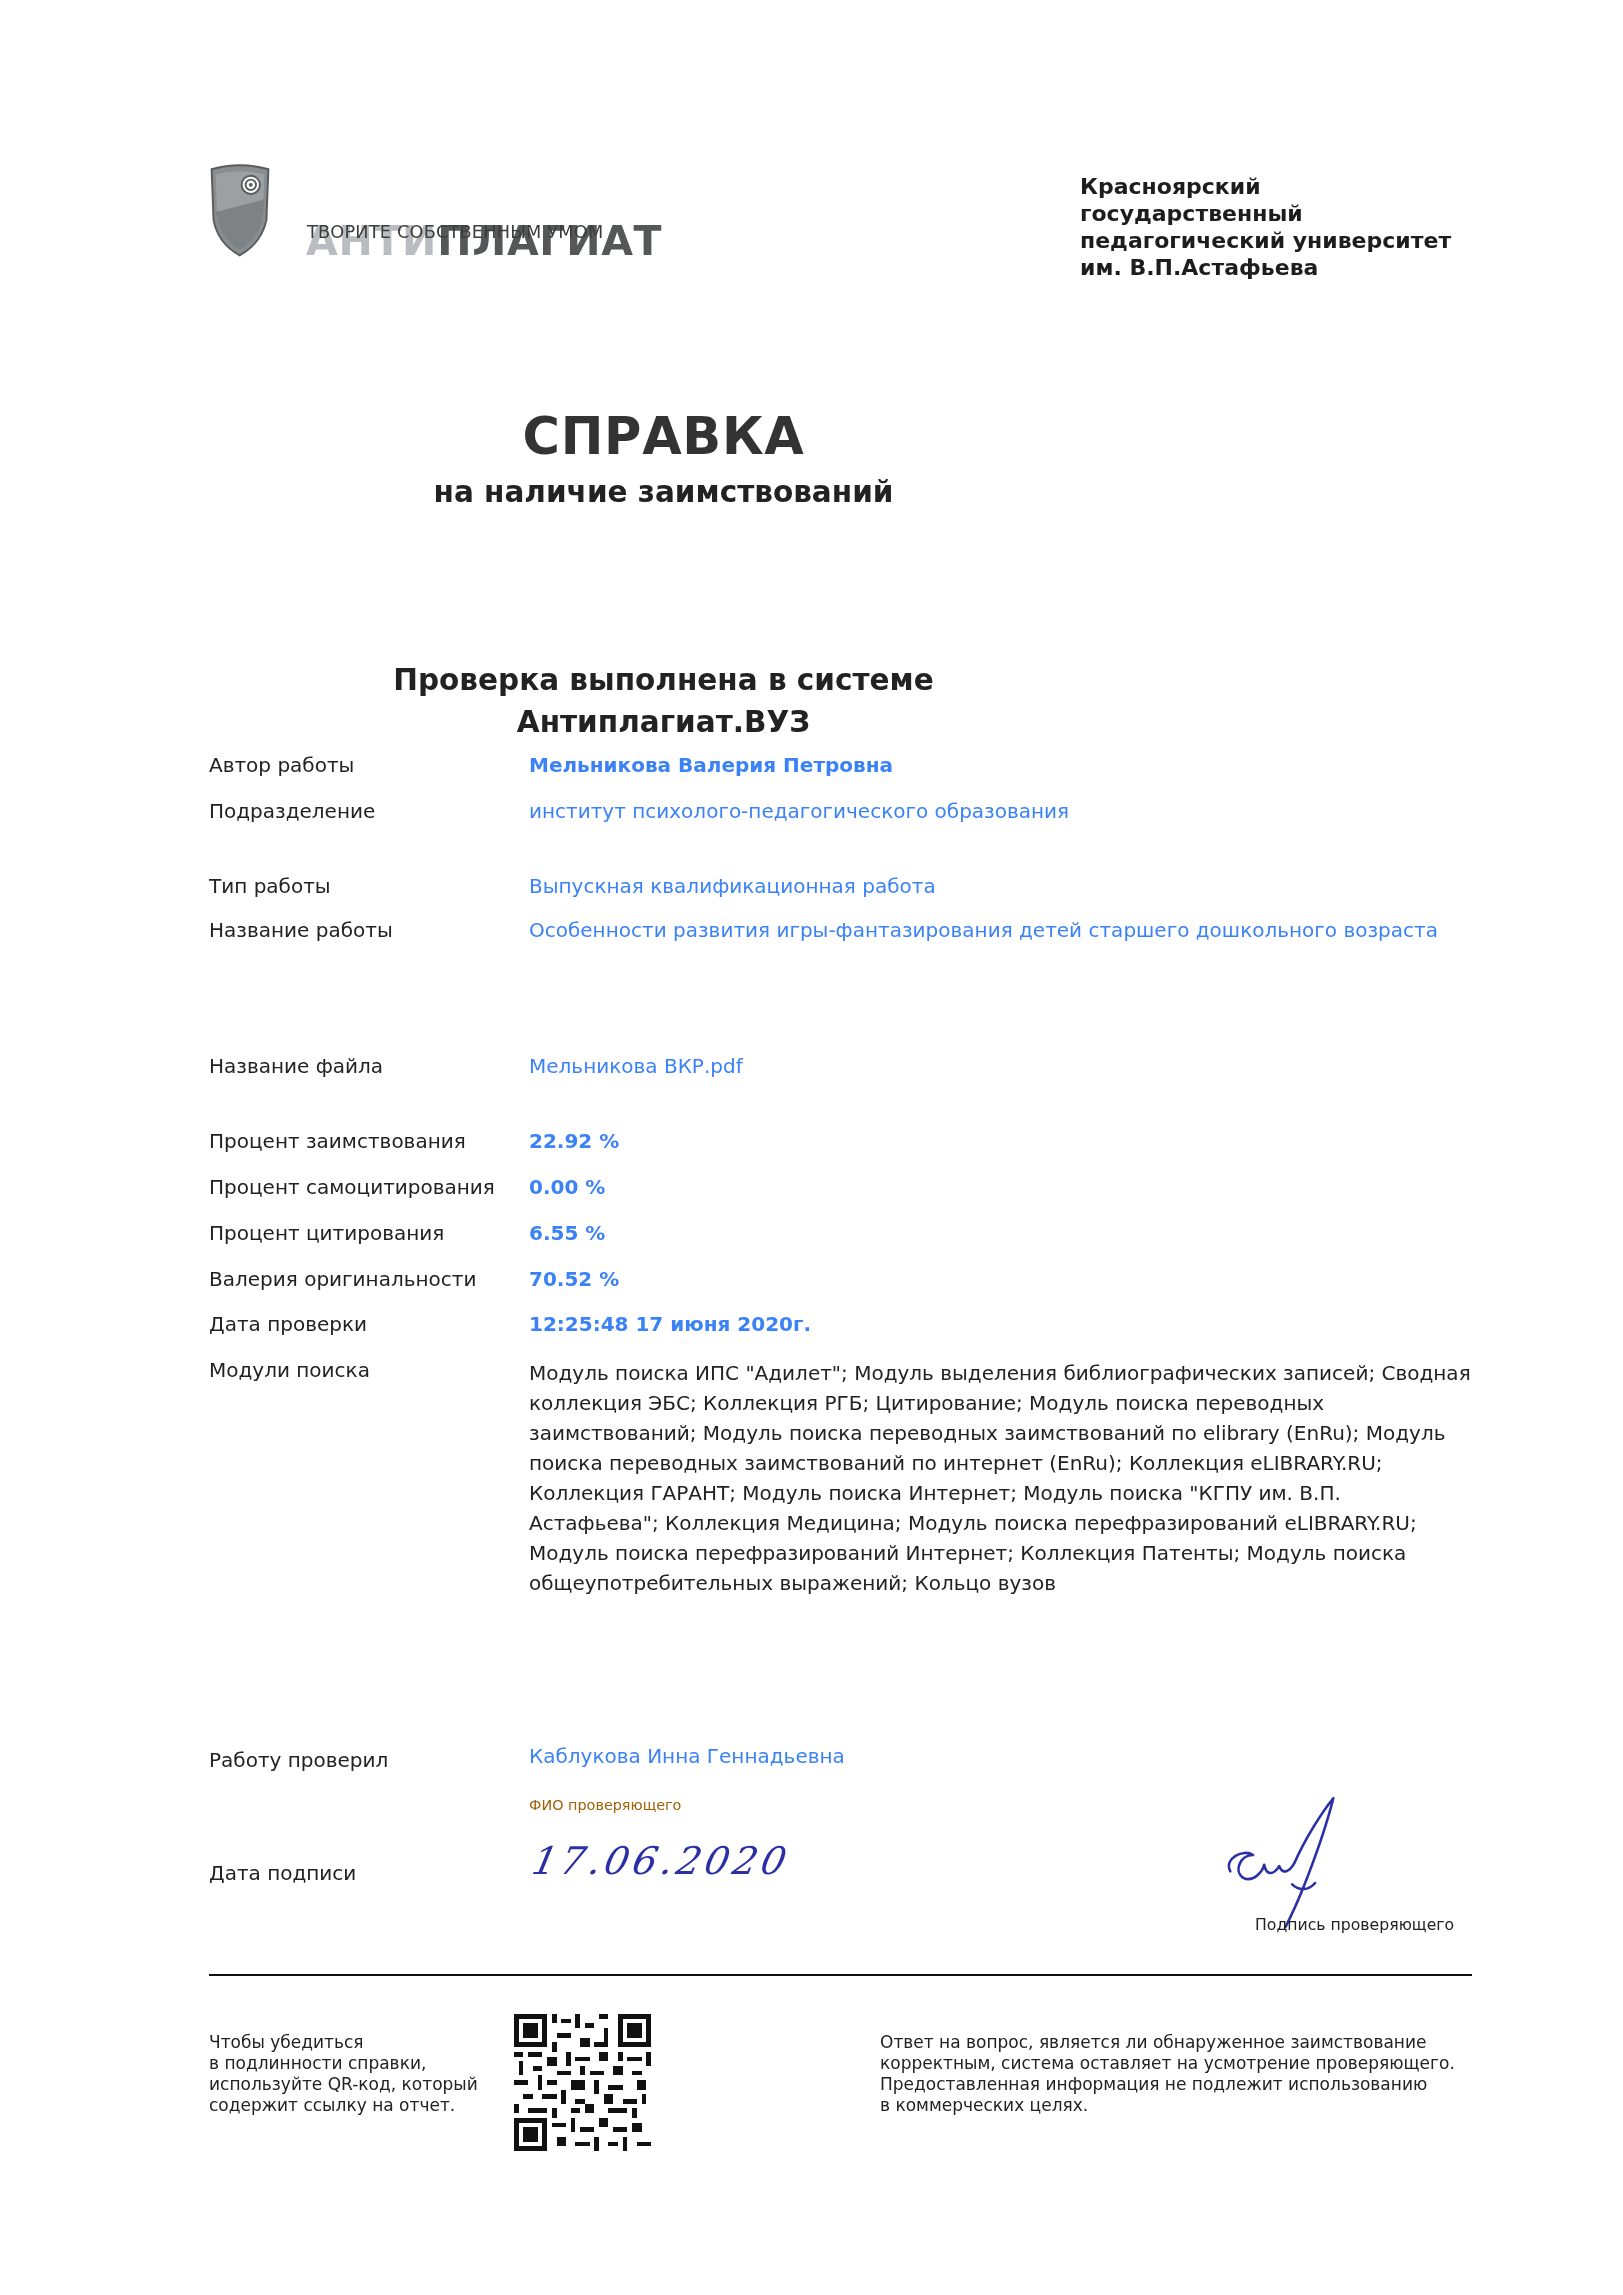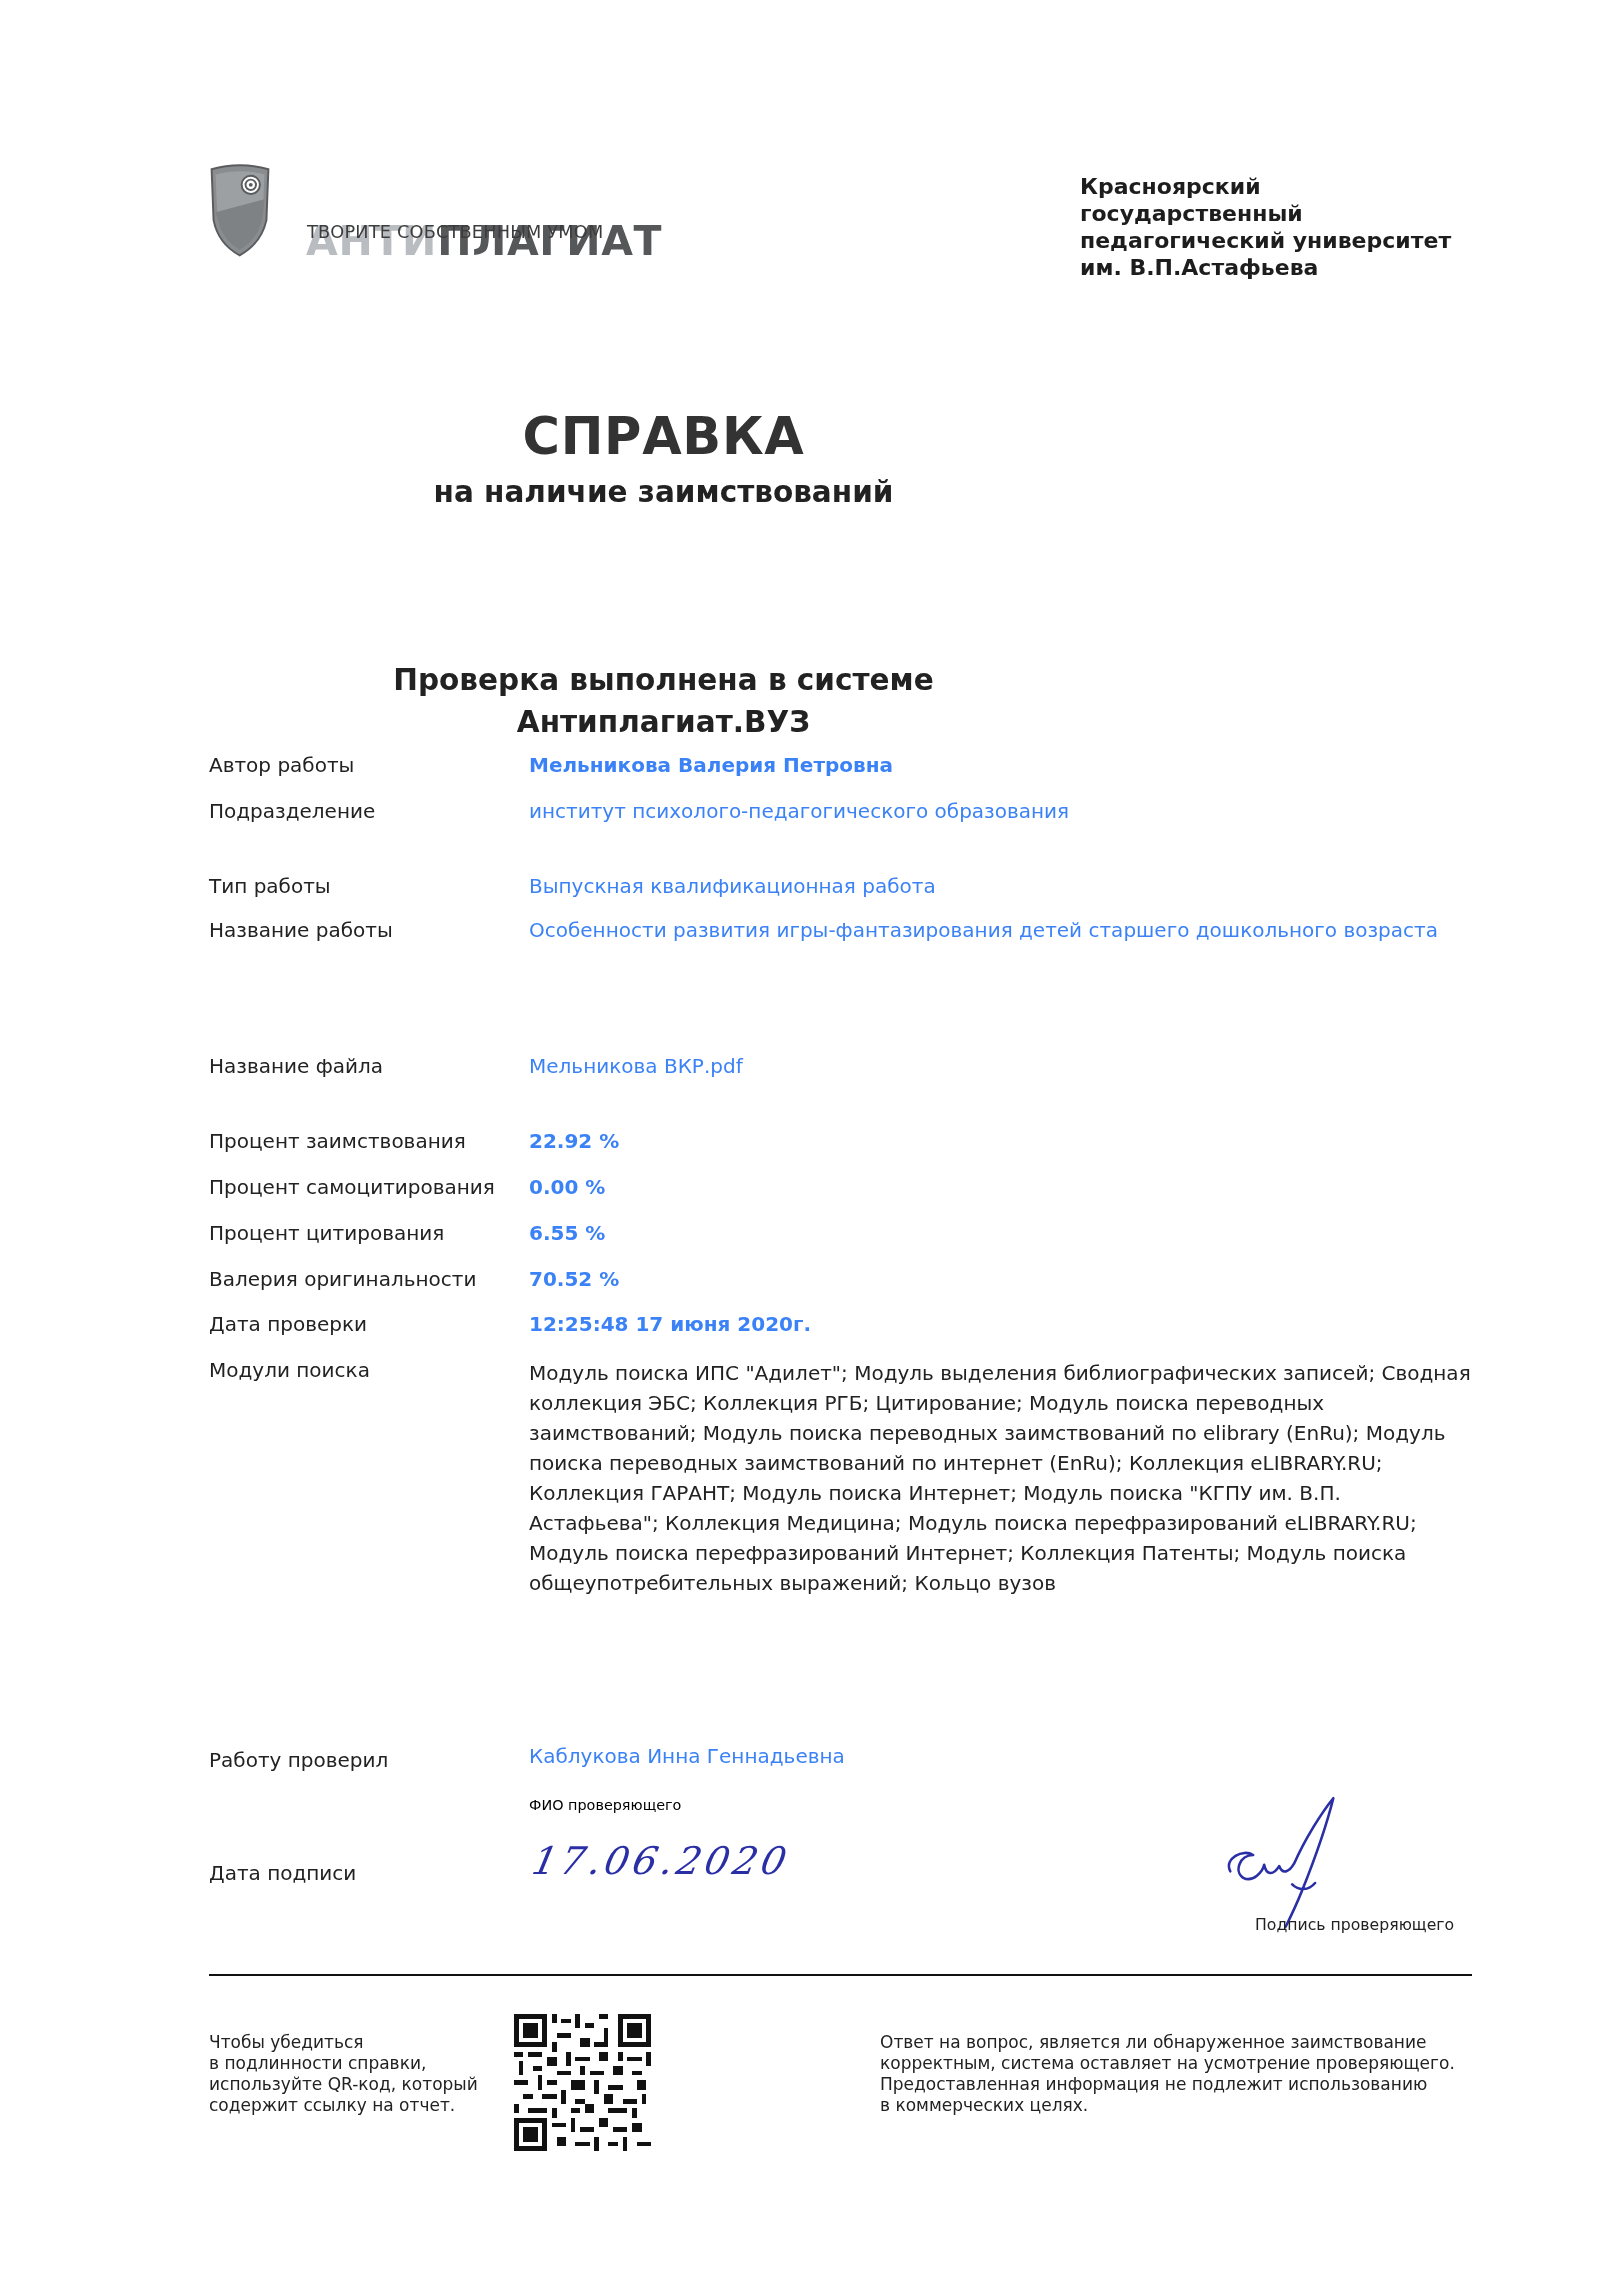--- a/index.html
+++ b/index.html
@@ -23,21 +23,21 @@
   .title-main { top: 407px; font-size: 51px; font-weight: bold; color: #333; letter-spacing: 0.7px; }
   .title-sub { top: 473px; font-size: 29.5px; font-weight: bold; line-height: 39px; color: #222; }
   .title-sys { top: 612px; font-size: 29.5px; font-weight: bold; line-height: 42px; color: #222; margin-top: 47px; }
 
   
   .label { left: 209px; font-size: 20px; color: #222; white-space: nowrap; }
   .value { left: 529px; font-size: 20px; color: #3b82f6; white-space: nowrap; text-align: right; }
   .value.bold { font-weight: bold; }
   .modules { left: 529px; top: 1358px; width: 943px; font-size: 20px; line-height: 30px; color: #222; }
 
-  .small-caption { left: 529px; top: 1797px; font-size: 14.4px; color: #000000; }
+  .small-caption { left: 529px; top: 1797px; font-size: 14.4px; color: #a16207; }
   .sign-caption { left: 1255px; top: 1915px; font-size: 15.7px; color: #222; }
 
   .handdate { left: 533px; top: 1839px; font-family: "DejaVu Serif", serif; font-style: italic; font-size: 38px; color: #2a2fa6; letter-spacing: 3.9px; transform: skewX(-12deg); }
 
   .divider { left: 209px; top: 1974px; width: 1263px; height: 2px; background: #111; }
 
   .foot-left { left: 209px; top: 2032px; font-size: 17px; line-height: 21px; color: #222; }
   .foot-right { left: 880px; top: 2032px; font-size: 17px; line-height: 21px; color: #222; }
   .qr { left: 514px; top: 2014px; width: 137px; height: 137px; }
 </style>

